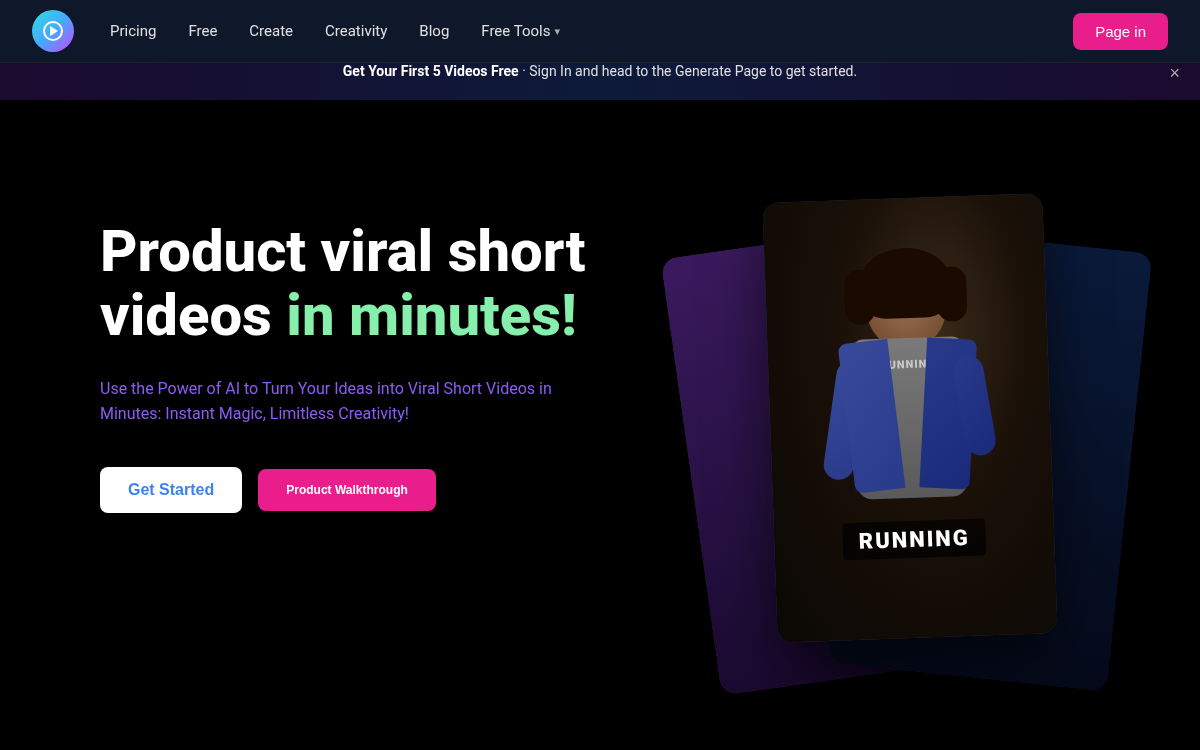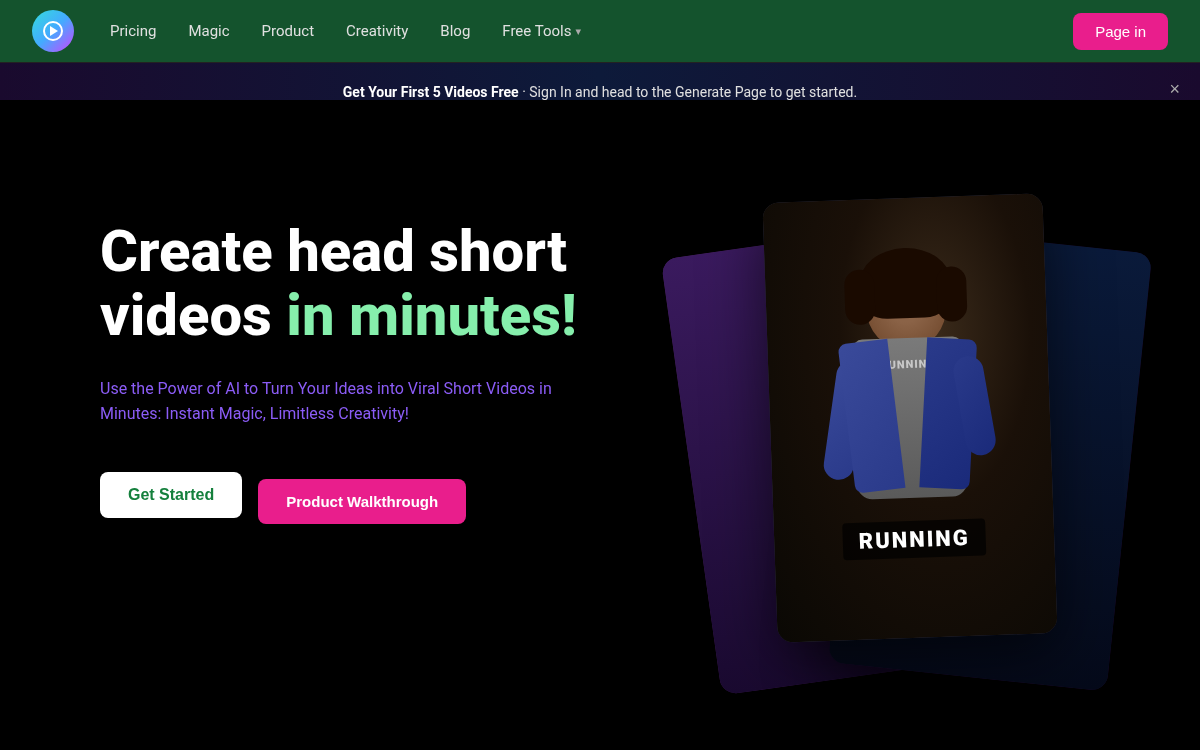--- a/index.html
+++ b/index.html
@@ -16,21 +16,21 @@
       overflow: hidden;
     }
 
     
     .navbar {
       display: flex;
       align-items: center;
       justify-content: space-between;
       padding: 0 32px;
       height: 63px;
-      background: #14532d;
+      background: #0f172a;
       border-bottom: 1px solid #222;
     }
 
     .navbar-left {
       display: flex;
       align-items: center;
       gap: 36px;
     }
 
     .logo {
@@ -99,21 +99,21 @@
       font-weight: 500;
       cursor: pointer;
     }
 
     
     .banner {
       background: #1a1a2e;
       background: linear-gradient(90deg, #1a0a2e 0%, #0d1a3a 50%, #1a0a2e 100%);
       height: 37px;
       display: flex;
-      align-items: flex-end;
+      align-items: flex-start;
       justify-content: center;
       position: relative;
     }
 
     .banner-text {
       color: #e0e0e0;
       font-size: 14px;
     }
 
     .banner-bold {
@@ -169,39 +169,38 @@
     }
 
     .hero-buttons {
       display: flex;
       gap: 16px;
       align-items: center;
     }
 
     .get-started-btn {
       background: #fff;
-      color: #15803d;
+      color: #3b82f6;
       border: none;
       padding: 14px 28px;
       border-radius: 8px;
       font-size: 16px;
       font-weight: 600;
       cursor: pointer;
     }
 
     .walkthrough-btn {
       background: #e91e8c;
       color: white;
       border: none;
       padding: 14px 28px;
       border-radius: 8px;
-      font-size: 15px;
+      font-size: 12px;
       font-weight: 600;
       cursor: pointer;
-      margin-top: 12px;
     }
 
     
     .hero-visual {
       position: absolute;
       right: 0;
       top: 0;
       width: 580px;
       height: 100%;
       display: flex;
@@ -409,22 +408,22 @@
 </head>
 <body>
 
 <nav class="navbar">
   <div class="navbar-left">
     <div class="logo">
       <div class="logo-inner"></div>
     </div>
     <div class="nav-links">
       <a class="nav-link">Pricing</a>
-      <a class="nav-link">Magic</a>
-      <a class="nav-link">Product</a>
+      <a class="nav-link">Free</a>
+      <a class="nav-link">Create</a>
       <a class="nav-link">Creativity</a>
       <a class="nav-link">Blog</a>
       <a class="nav-link free-tools-link">
         <span>Free Tools</span>
         <span class="chevron-icon">▾</span>
       </a>
     </div>
   </div>
   <button class="sign-in-btn">Page in</button>
 </nav>
@@ -434,21 +433,21 @@
     <span class="banner-bold">Get Your First 5 Videos Free</span>
     <span>·</span>
     <span>Sign In and head to the Generate Page to get started.</span>
   </p>
   <button class="banner-close">×</button>
 </div>
 
 <section class="hero">
   <div class="hero-content">
     <h1 class="hero-title">
-      <span>Create head short</span><br>
+      <span>Product viral short</span><br>
       <span>videos</span>
       <span class="hero-title-accent"> in minutes!</span>
     </h1>
     <p class="hero-subtitle">Use the Power of AI to Turn Your Ideas into Viral Short Videos in Minutes: Instant Magic, Limitless Creativity!</p>
     <div class="hero-buttons">
       <button class="get-started-btn">Get Started</button>
       <button class="walkthrough-btn">Product Walkthrough</button>
     </div>
   </div>
 

